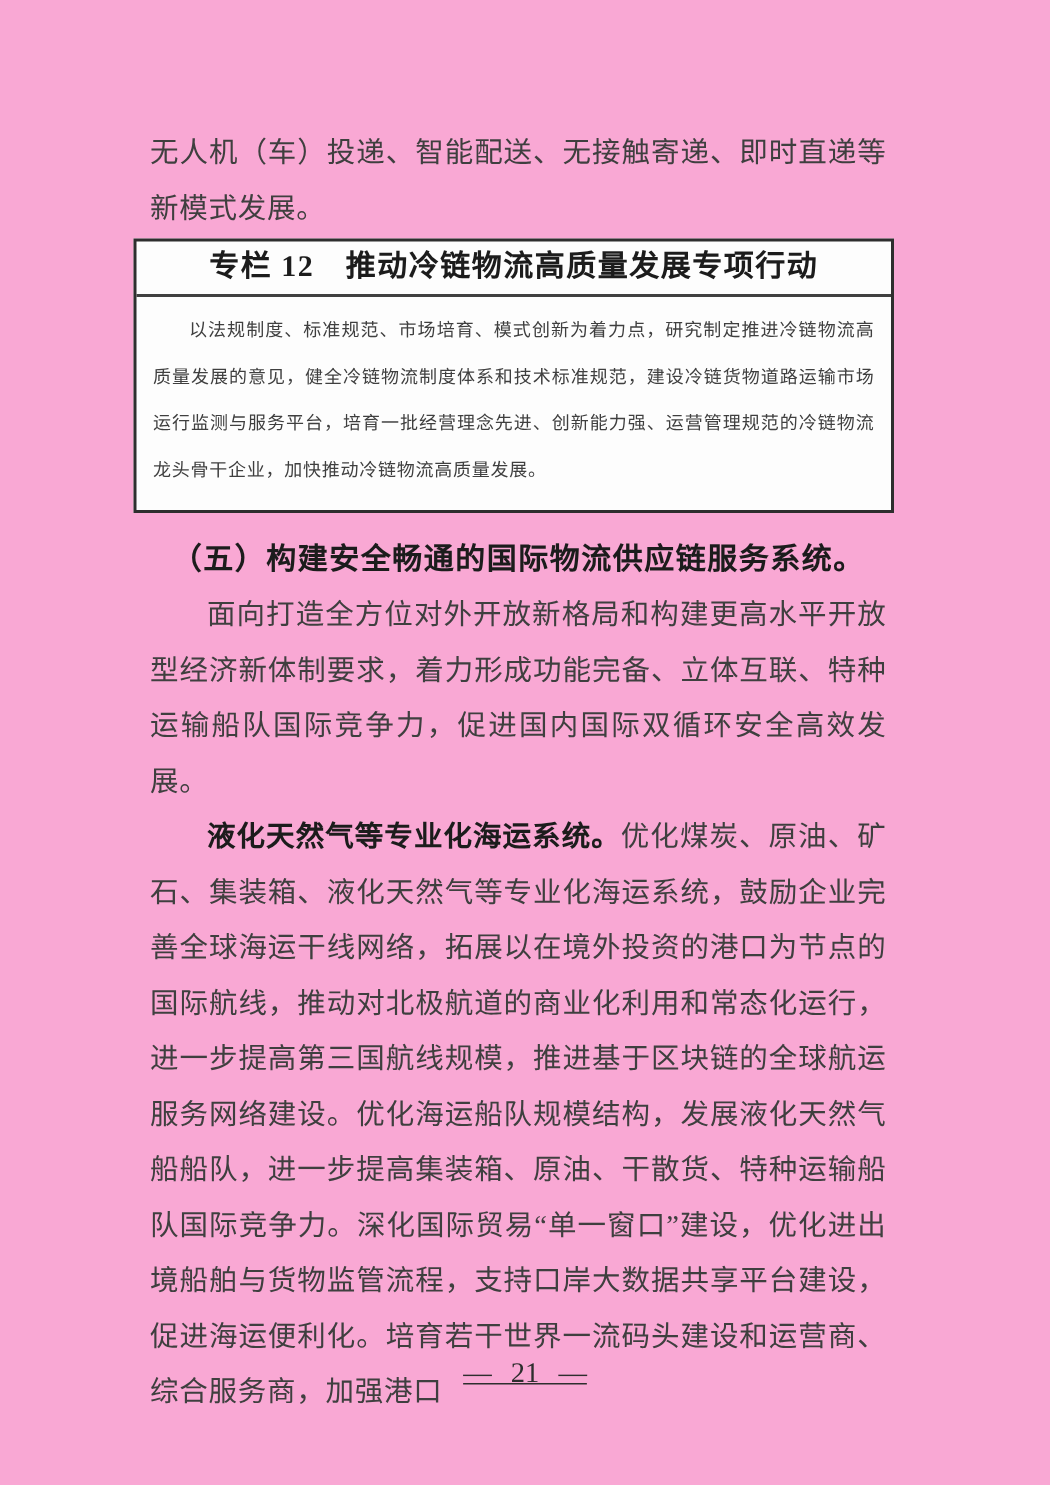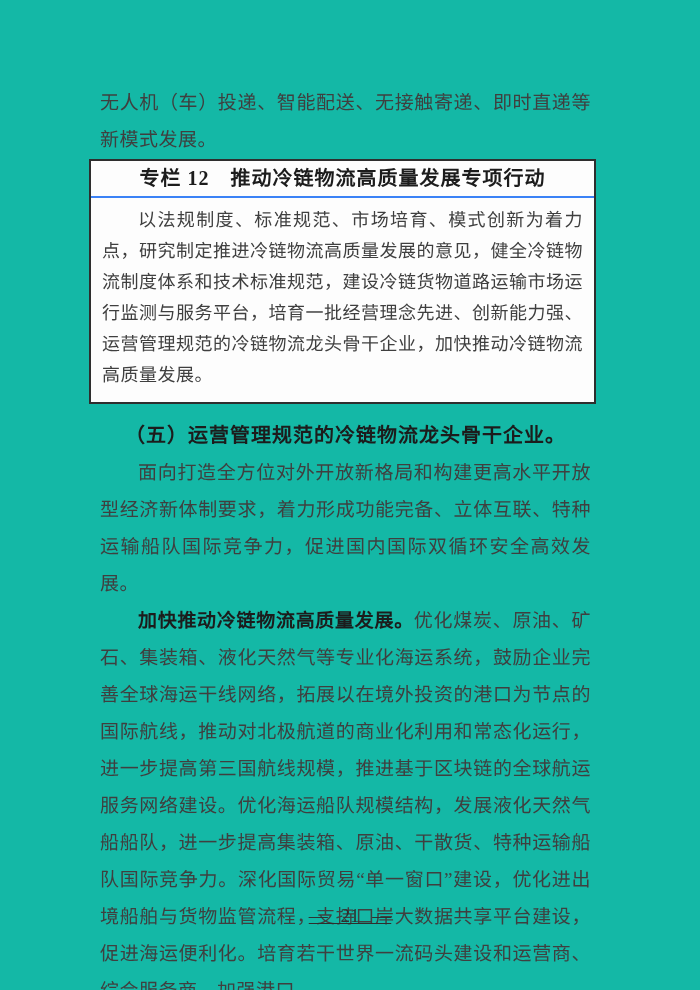--- a/index.html
+++ b/index.html
@@ -5,21 +5,21 @@
   html, body {
     margin: 0;
     padding: 0;
     background: #f2f2f2;
   }
   .page {
     position: relative;
     width: 700px;
     height: 990px;
     margin: 0 auto;
-    background: #14b8a6;
+    background: #f9a8d4;
     font-family: "Liberation Serif", "DejaVu Serif", serif;
     color: #3f3f3f;
     overflow: hidden;
   }
   .content {
     position: absolute;
     left: 100px;
     top: 84px;
     width: 491px;
   }
@@ -38,31 +38,31 @@
   .special-box {
     box-sizing: border-box;
     width: 507px;
     margin-left: -11px;
     margin-top: 1px;
     border: 2px solid #2e2e2e;
     background: #fdfdfd;
   }
   .box-header {
     padding: 5px 0 6px 0;
-    border-bottom: 2px solid #3b82f6;
+    border-bottom: 2px solid #404040;
     text-align: center;
     font-weight: bold;
     font-size: 20px;
     line-height: 24px;
     color: #1c1c1c;
     letter-spacing: 1px;
   }
   .box-body {
     padding: 7px 11px 11px 11px;
-    font-size: 18px;
+    font-size: 12px;
     line-height: 31px;
     text-align: justify;
     text-justify: inter-character;
     text-indent: 2em;
     letter-spacing: 0.5px;
     color: #3f3f3f;
   }
   .section-heading {
     margin: 13px 0 0 0;
     font-size: 20px;
@@ -95,22 +95,22 @@
 <div class="page">
   <div class="content">
 
     <p class="body-text no-indent">无人机（车）投递、智能配送、无接触寄递、即时直递等新模式发展。</p>
 
     <div class="special-box">
       <div class="box-header">专栏 12　推动冷链物流高质量发展专项行动</div>
       <div class="box-body">以法规制度、标准规范、市场培育、模式创新为着力点，研究制定推进冷链物流高质量发展的意见，健全冷链物流制度体系和技术标准规范，建设冷链货物道路运输市场运行监测与服务平台，培育一批经营理念先进、创新能力强、运营管理规范的冷链物流龙头骨干企业，加快推动冷链物流高质量发展。</div>
     </div>
 
-    <h3 class="section-heading">（五）运营管理规范的冷链物流龙头骨干企业。</h3>
+    <h3 class="section-heading">（五）构建安全畅通的国际物流供应链服务系统。</h3>
 
     <p class="body-text indent">面向打造全方位对外开放新格局和构建更高水平开放型经济新体制要求，着力形成功能完备、立体互联、特种运输船队国际竞争力，促进国内国际双循环安全高效发展。</p>
 
-    <p class="body-text indent"><span class="bold-lead">加快推动冷链物流高质量发展。</span><span>优化煤炭、原油、矿石、集装箱、液化天然气等专业化海运系统，鼓励企业完善全球海运干线网络，拓展以在境外投资的港口为节点的国际航线，推动对北极航道的商业化利用和常态化运行，进一步提高第三国航线规模，推进基于区块链的全球航运服务网络建设。优化海运船队规模结构，发展液化天然气船船队，进一步提高集装箱、原油、干散货、特种运输船队国际竞争力。深化国际贸易“单一窗口”建设，优化进出境船舶与货物监管流程，支持口岸大数据共享平台建设，促进海运便利化。培育若干世界一流码头建设和运营商、综合服务商，加强港口</span></p>
+    <p class="body-text indent"><span class="bold-lead">液化天然气等专业化海运系统。</span><span>优化煤炭、原油、矿石、集装箱、液化天然气等专业化海运系统，鼓励企业完善全球海运干线网络，拓展以在境外投资的港口为节点的国际航线，推动对北极航道的商业化利用和常态化运行，进一步提高第三国航线规模，推进基于区块链的全球航运服务网络建设。优化海运船队规模结构，发展液化天然气船船队，进一步提高集装箱、原油、干散货、特种运输船队国际竞争力。深化国际贸易“单一窗口”建设，优化进出境船舶与货物监管流程，支持口岸大数据共享平台建设，促进海运便利化。培育若干世界一流码头建设和运营商、综合服务商，加强港口</span></p>
 
   </div>
 
   <div class="page-number">— 21 —</div>
 </div>
 
 </body></html>

